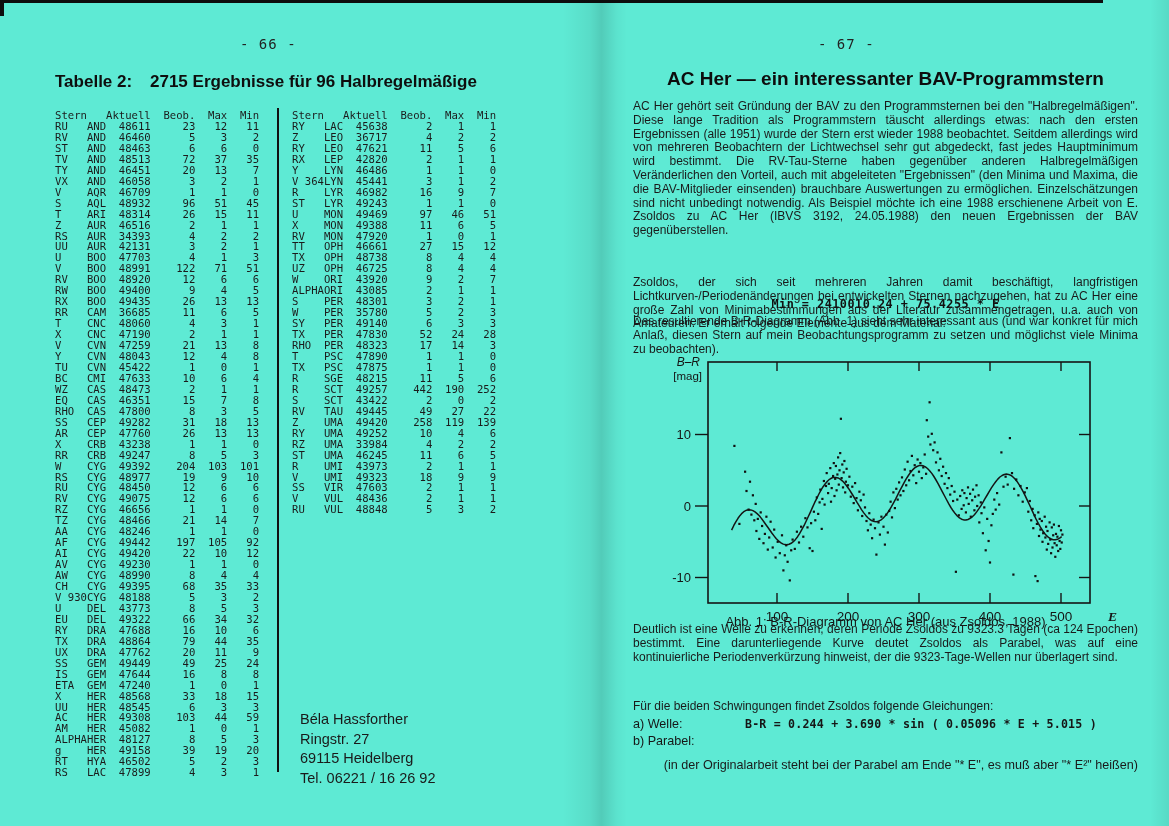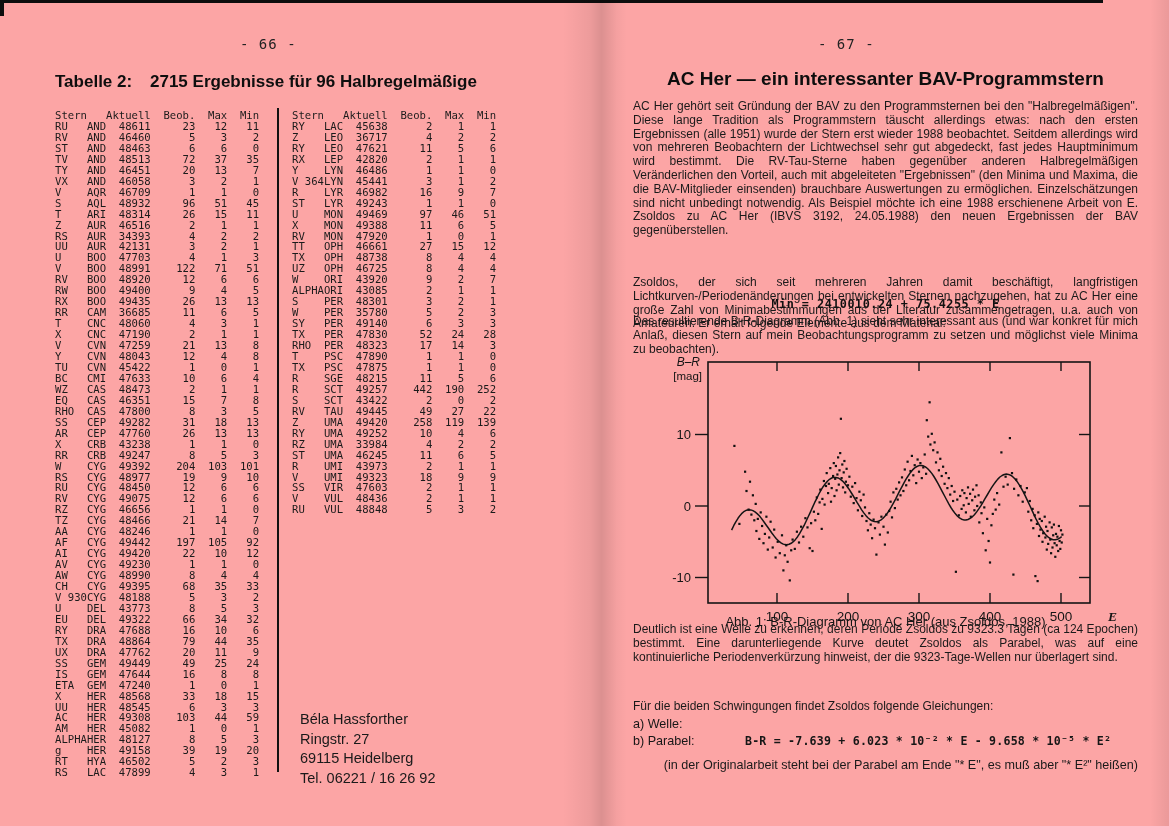--- a/index.html
+++ b/index.html
@@ -1,16 +1,16 @@
 <!DOCTYPE html>
 <html><head>
 <meta charset="utf-8">
 <style>
   html,body{margin:0;padding:0;background:#e8e8e6;}
-  .scan{position:relative;width:1169px;height:826px;background:#fca5a5;overflow:hidden;
+  .scan{position:relative;width:1169px;height:826px;background:#5eead4;overflow:hidden;
         font-family:"Liberation Sans",sans-serif;color:#161616;}
   .abs{position:absolute;}
   
   .top-line{left:0;top:0;width:1103px;height:3px;background:#0d0d0d;}
   .corner-mark{left:0;top:0;width:4px;height:16px;background:#0d0d0d;}
   .gutter{left:563px;top:0;width:64px;height:826px;pointer-events:none;
     background:linear-gradient(90deg,rgba(0,0,0,0) 0%,rgba(0,0,0,0.06) 42%,rgba(0,0,0,0.13) 60%,rgba(0,0,0,0.03) 84%,rgba(0,0,0,0) 100%);}
   .right-edge{left:1150px;top:0;width:19px;height:826px;pointer-events:none;
     background:linear-gradient(90deg,rgba(0,0,0,0) 0%,rgba(0,0,0,0.07) 100%);}
   
@@ -475,21 +475,21 @@
         </svg></div>
 
     <div class="abs rp caption">Abb. 1: B-R-Diagramm von AC Her (aus Zsoldos, 1988)</div>
 
     <div class="abs rp para p4">Deutlich ist eine Welle zu erkennen, deren Periode Zsoldos zu 9323.3 Tagen (ca 124 Epochen) bestimmt. Eine darunterliegende Kurve deutet Zsoldos als Parabel, was auf eine kontinuierliche Periodenverkürzung hinweist, der die 9323-Tage-Wellen nur überlagert sind.</div>
 
     <div class="abs rp para p5">Für die beiden Schwingungen findet Zsoldos folgende Gleichungen:</div>
 
     <div class="abs rp eqrow eqa">
       <span>a) Welle:</span>
+      <span class="eq">B-R =  0.244 + 3.690 * sin ( 0.05096 * E + 5.015 )</span>
     </div>
     <div class="abs rp eqrow eqb">
       <span>b) Parabel:</span>
-      <span class="eq">B-R = -7.639 + 6.023 * 10⁻² * E - 9.658 * 10⁻⁵ * E²</span>
     </div>
 
     <div class="abs rp note">(in der Originalarbeit steht bei der Parabel am Ende "* E", es muß aber "* E²" heißen)</div>
   </div>
 </div>
 
 </body></html>

